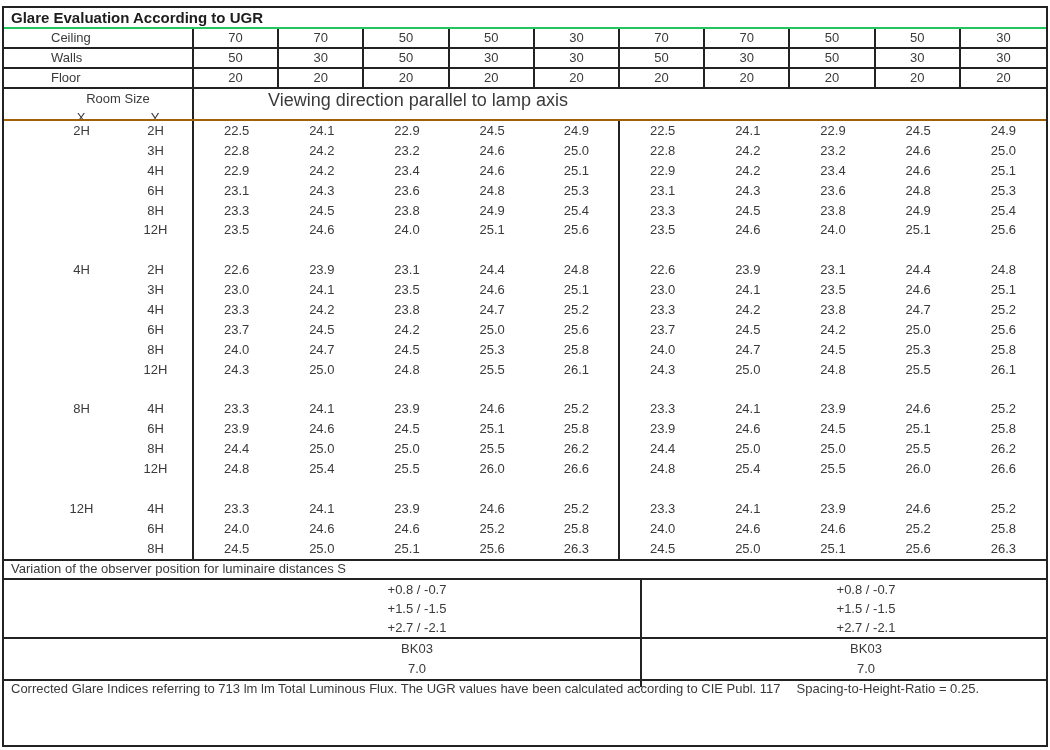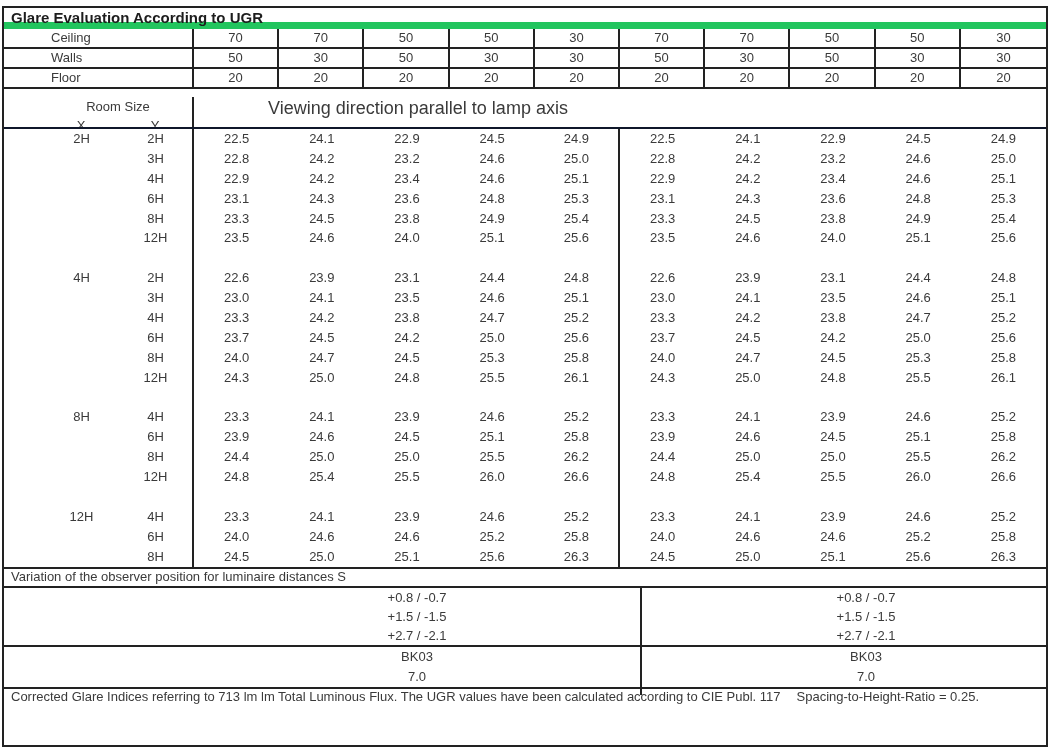--- a/index.html
+++ b/index.html
@@ -10,32 +10,32 @@
     color:#3a3a3a;
   }
   .page { width:1050px; height:750px; padding:6px 2px 3px 2px; background:#fff; }
   .frame { width:100%; height:100%; border:2px solid #222; overflow:hidden; background:#fff; }
 
   .row { display:grid;padding-left:40px; }
   .cell { overflow:hidden; white-space:nowrap; }
 
   
   .title-row {
-    height:21px; line-height:20px; border-bottom:7px solid #22c55e;
+    height:21px; line-height:20px; border-bottom:2px solid #22c55e;
     font-size:15px; font-weight:bold; color:#1d1d1d; padding-left:7px;
   }
 
   
   .surface-row { grid-template-columns:150px repeat(10,1fr); height:20px; border-bottom:2px solid #222; }
   .surface-row .label-cell { font-size:13px; line-height:18px; padding-left:7px; border-right:2px solid #222; }
   .surface-row .num-cell { font-size:13px; line-height:18px; text-align:center; border-right:2px solid #222; }
   .surface-row .num-cell:last-child { border-right:none; }
 
   
-  .section-header { grid-template-columns:150px 448px 448px; height:32px; border-bottom:2px solid #0f172a;margin-top:8px; }
+  .section-header { grid-template-columns:150px 448px 448px; height:32px; border-bottom:2px solid #a16207; }
   .sh-left { border-right:2px solid #222; }
   .sh-roomsize { height:20px; line-height:20px; text-align:center; font-size:13px; }
   .sh-xy { display:grid; grid-template-columns:1fr 1fr; height:19px; }
   .sh-xy div { text-align:center; font-size:13px; line-height:18px; }
   .sh-mid { border-right:2px solid #222; text-align:center; font-size:13px; line-height:20px; padding-top:1px; }
   .sh-right { text-align:center; font-size:18px; line-height:20px; padding-top:1px; }
 
   
   .ugr-body { height:438px; overflow:hidden;border-radius:25px; }
   .ugr-row { grid-template-columns:75px 75px repeat(10,1fr); height:19.9px; }

